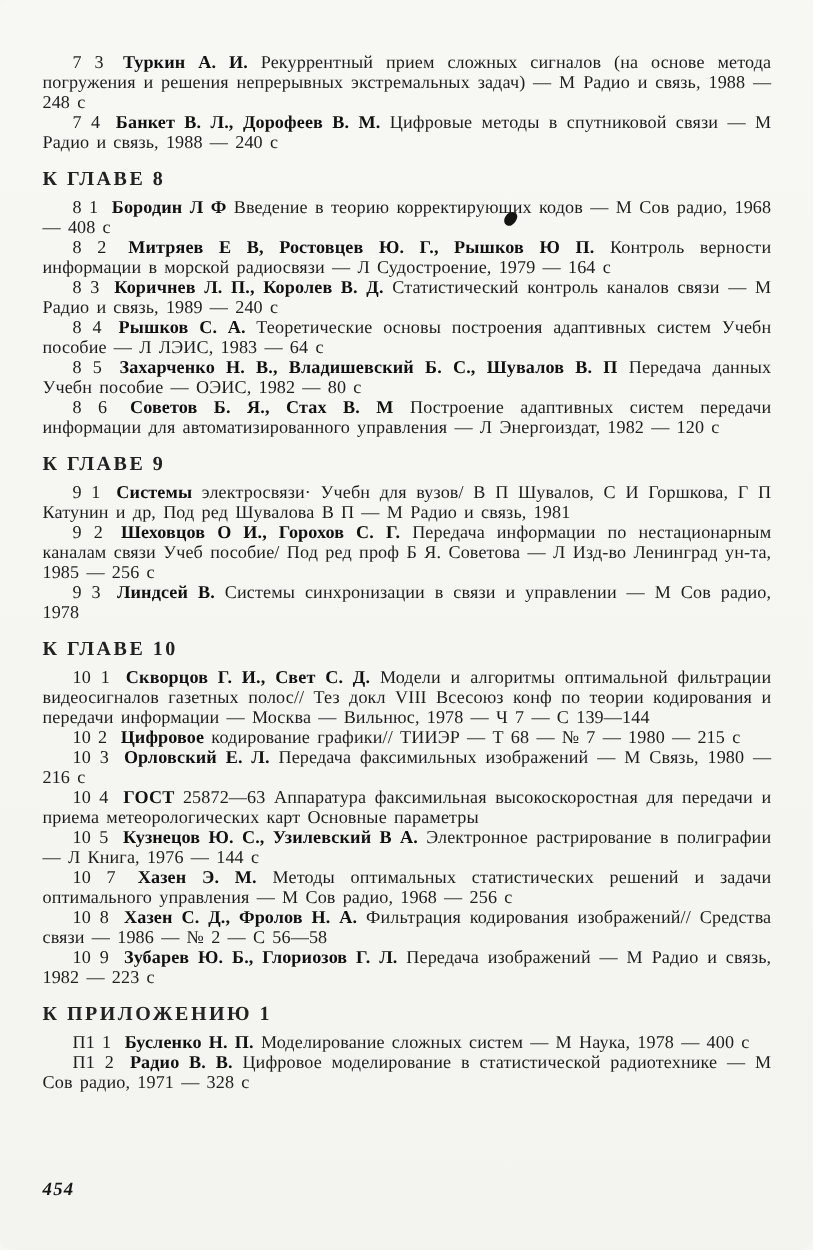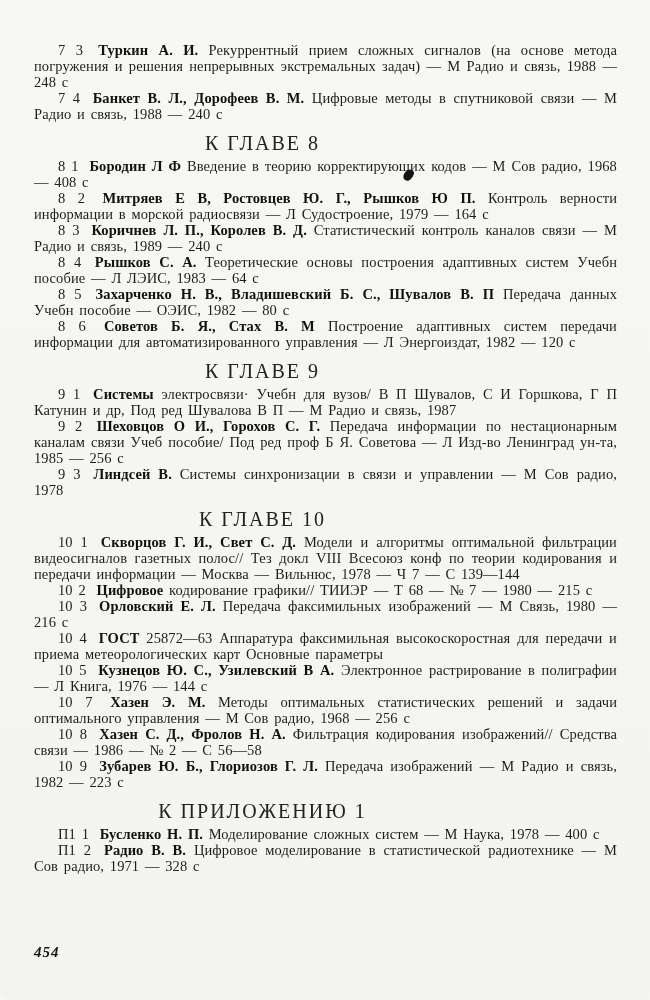--- a/index.html
+++ b/index.html
@@ -25,26 +25,25 @@
     font-size: 14.5px;
     line-height: 16px;
     text-align: justify;
     text-indent: 24px;
     word-spacing: 2px;
     letter-spacing: 0.1px;
   }
   .entry .num { padding-right: 5px; white-space: nowrap; }
   .entry .authors { font-weight: bold; color: #111; }
   .chapter-header {
-    font-size: 20px;
-    font-weight: normal;
+    font-size: 16px;
+    font-weight: bold;
     line-height: 17px;
     letter-spacing: 2px;
     margin: 13px 0 6px 0;
-    text-align: center;
     padding-right: 126px; 
     color: #222;
   }
   .page-number {
     position: absolute;
     left: 34px; top: 944px;
     font-size: 15px;
     font-weight: bold;
     letter-spacing: 1px;
     color: #161616;
@@ -86,21 +85,21 @@
 
   <p class="entry"><span class="num">8 5</span> <b class="authors">Захарченко Н. В., Владишевский Б. С., Шувалов В. П</b> <span class="body">Передача данных Учебн пособие — ОЭИС, 1982 — 80 с</span></p>
 
   <p class="entry"><span class="num">8 6</span> <b class="authors">Советов Б. Я., Стах В. М</b> <span class="body">Построение адаптивных систем передачи информации для автоматизированного управления — Л  Энергоиздат, 1982 — 120 с</span></p>
 </div>
   </section>
 
   <section class="chapter">
     <h2 class="chapter-header">К ГЛАВЕ 9</h2>
     <div class="entries">
-  <p class="entry"><span class="num">9 1</span> <b class="authors">Системы</b> <span class="body">электросвязи· Учебн для вузов/ В П Шувалов, С И Горшкова, Г П Катунин и др, Под ред Шувалова В П — М  Радио и связь, 1987</span></p>
+  <p class="entry"><span class="num">9 1</span> <b class="authors">Системы</b> <span class="body">электросвязи· Учебн для вузов/ В П Шувалов, С И Горшкова, Г П Катунин и др, Под ред Шувалова В П — М  Радио и связь, 1981</span></p>
 
   <p class="entry"><span class="num">9 2</span> <b class="authors">Шеховцов О И., Горохов С. Г.</b> <span class="body">Передача информации по нестационарным каналам связи Учеб пособие/ Под ред проф Б Я. Советова — Л  Изд-во Ленинград ун-та, 1985 — 256 с</span></p>
 
   <p class="entry"><span class="num">9 3</span> <b class="authors">Линдсей В.</b> <span class="body">Системы синхронизации в связи и управлении — М  Сов радио, 1978</span></p>
 </div>
   </section>
 
   <section class="chapter">
     <h2 class="chapter-header">К ГЛАВЕ 10</h2>
     <div class="entries">

